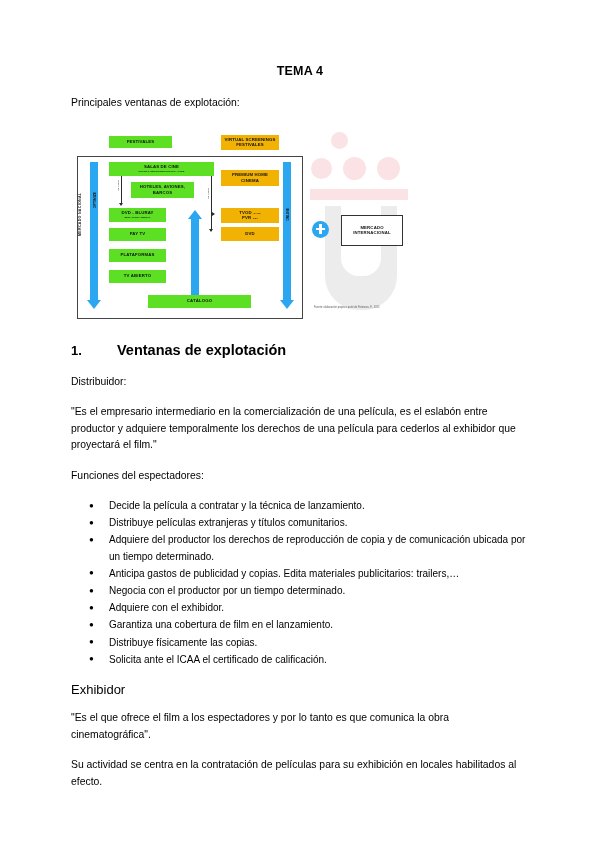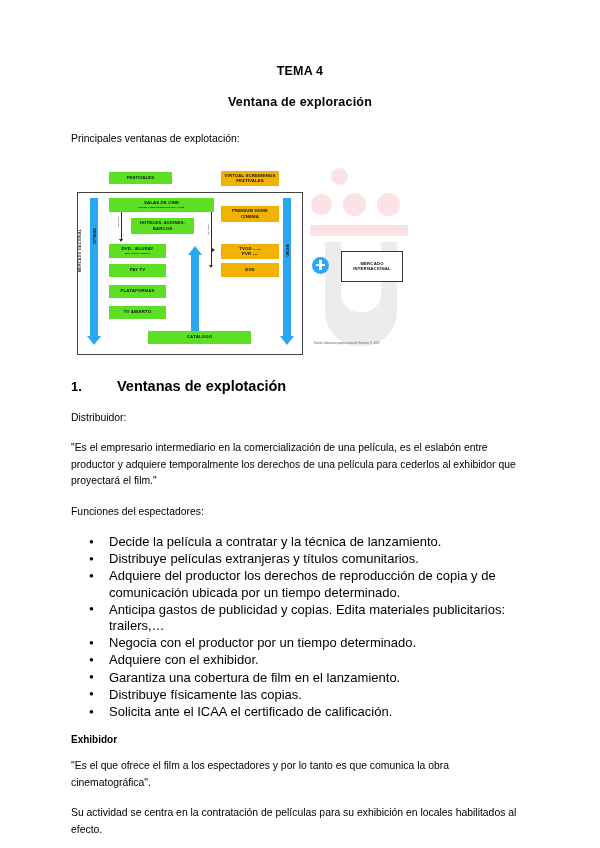--- a/index.html
+++ b/index.html
@@ -55,31 +55,31 @@
     margin: 0 0 16px 0;
     display: flex;
     align-items: baseline;
   }
   .section-heading .num {
     width: 46px;
     font-size: 13px;
     flex: 0 0 46px;
   }
   .bold-head {
-    font-size: 10px;
-    font-weight: bold;
+    font-size: 13px;
+    font-weight: normal;
     margin: 2px 0 13px 0;
   }
   ul.bullets {
     margin: 0 0 14px 0;
     padding-left: 34px;
     list-style: none;
   }
   ul.bullets li {
-    font-size: 13px;
+    font-size: 10px;
     line-height: 16.2px;
     position: relative;
     margin: 0 0 1px 0;
     padding-left: 4px;
   }
   ul.bullets li::before {
     content: "\25CF";
     position: absolute;
     left: -16px;
     top: -0.5px;
@@ -248,21 +248,20 @@
     white-space: nowrap;
   }
 </style>
 </head>
 <body>
 
 <div class="page">
   <div class="content">
 
     <h1 class="doc-title">TEMA 4</h1>
-    <h2 class="doc-subtitle">Ventana de exploración</h2>
 
     <p class="body-text">Principales ventanas de explotación:</p>
 
     <div class="diagram">
 
       <div class="wm wm-circ" style="left:258px;top:6px;width:17px;height:17px;"></div>
       <div class="wm wm-circ" style="left:238px;top:32px;width:21px;height:21px;"></div>
       <div class="wm wm-circ" style="left:270px;top:31px;width:23px;height:23px;"></div>
       <div class="wm wm-circ" style="left:304px;top:31px;width:23px;height:23px;"></div>
       <div class="wm wm-bar" style="left:237px;top:63px;width:98px;height:11px;"></div>

